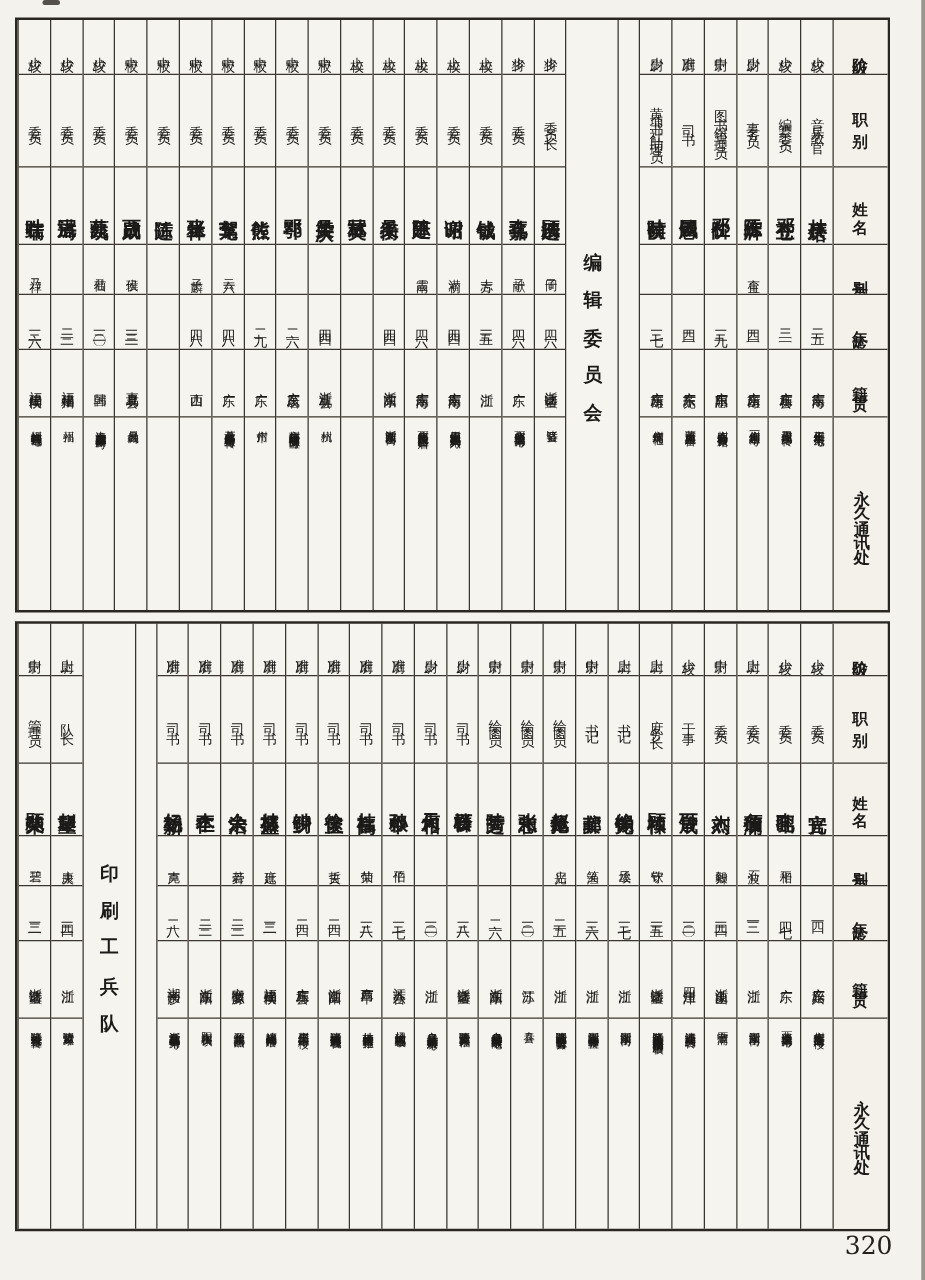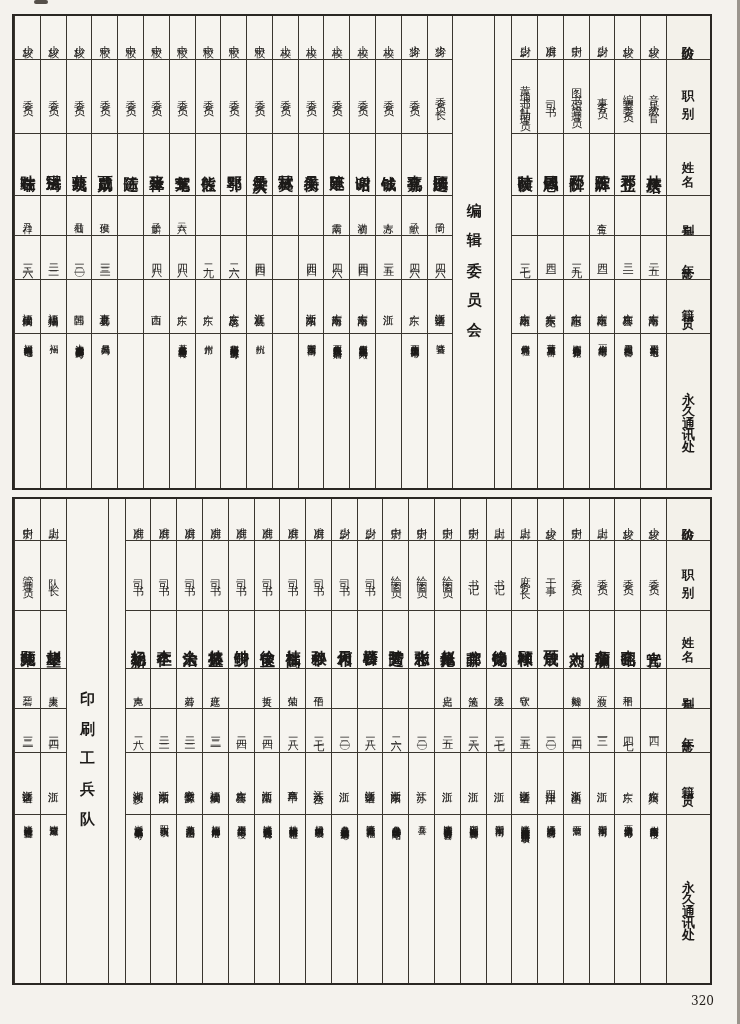--- a/index.html
+++ b/index.html
@@ -67,21 +67,21 @@
   .col.header .cell.address{ font-size:13px; letter-spacing:12px; line-height:15px; padding:0; justify-content:center; }
 
   .col.section { align-items:center; justify-content:center; }
   .section-text {
     writing-mode:vertical-rl; text-orientation:upright;
     font-size:15px; font-weight:bold; letter-spacing:30px;
     font-family:"DejaVu Serif", serif; margin:auto; padding-top:26px;
   }
   .page-number {
     position:absolute; right:26px; bottom:16px;
-    font-family:"DejaVu Serif", serif; font-size:12px; color:#24201c;
+    font-family:"DejaVu Serif", serif; font-size:20px; color:#24201c;
   }
 </style>
 </head>
 <body>
 
 <div class="page">
   <div class="scan-mark-top"></div>
   <div class="rtable t-top" id="table-0">
       <div class="col header">
         <div class="cell rank">阶级</div>

